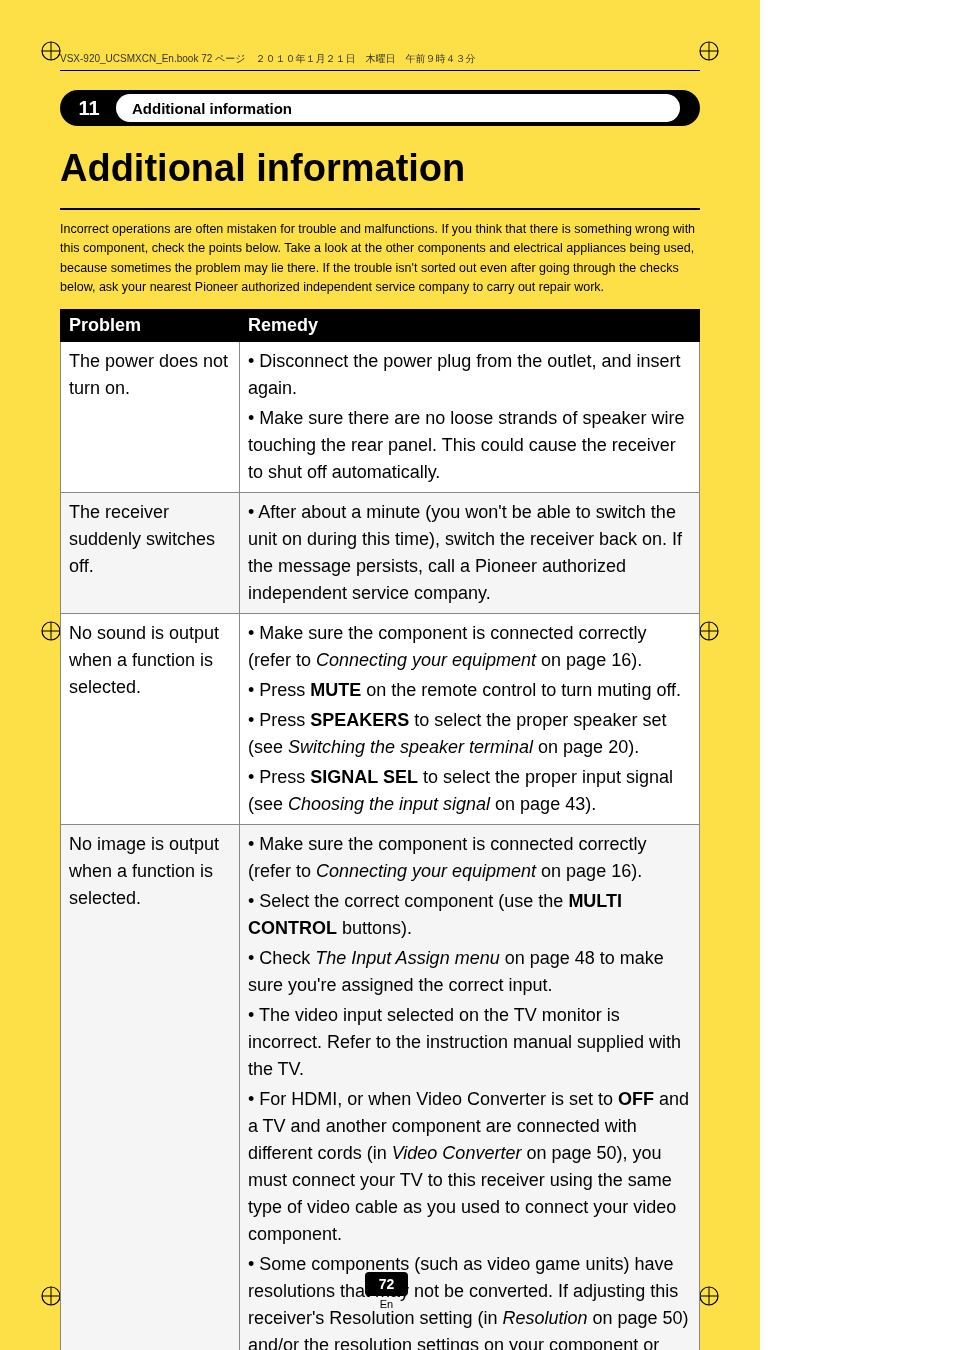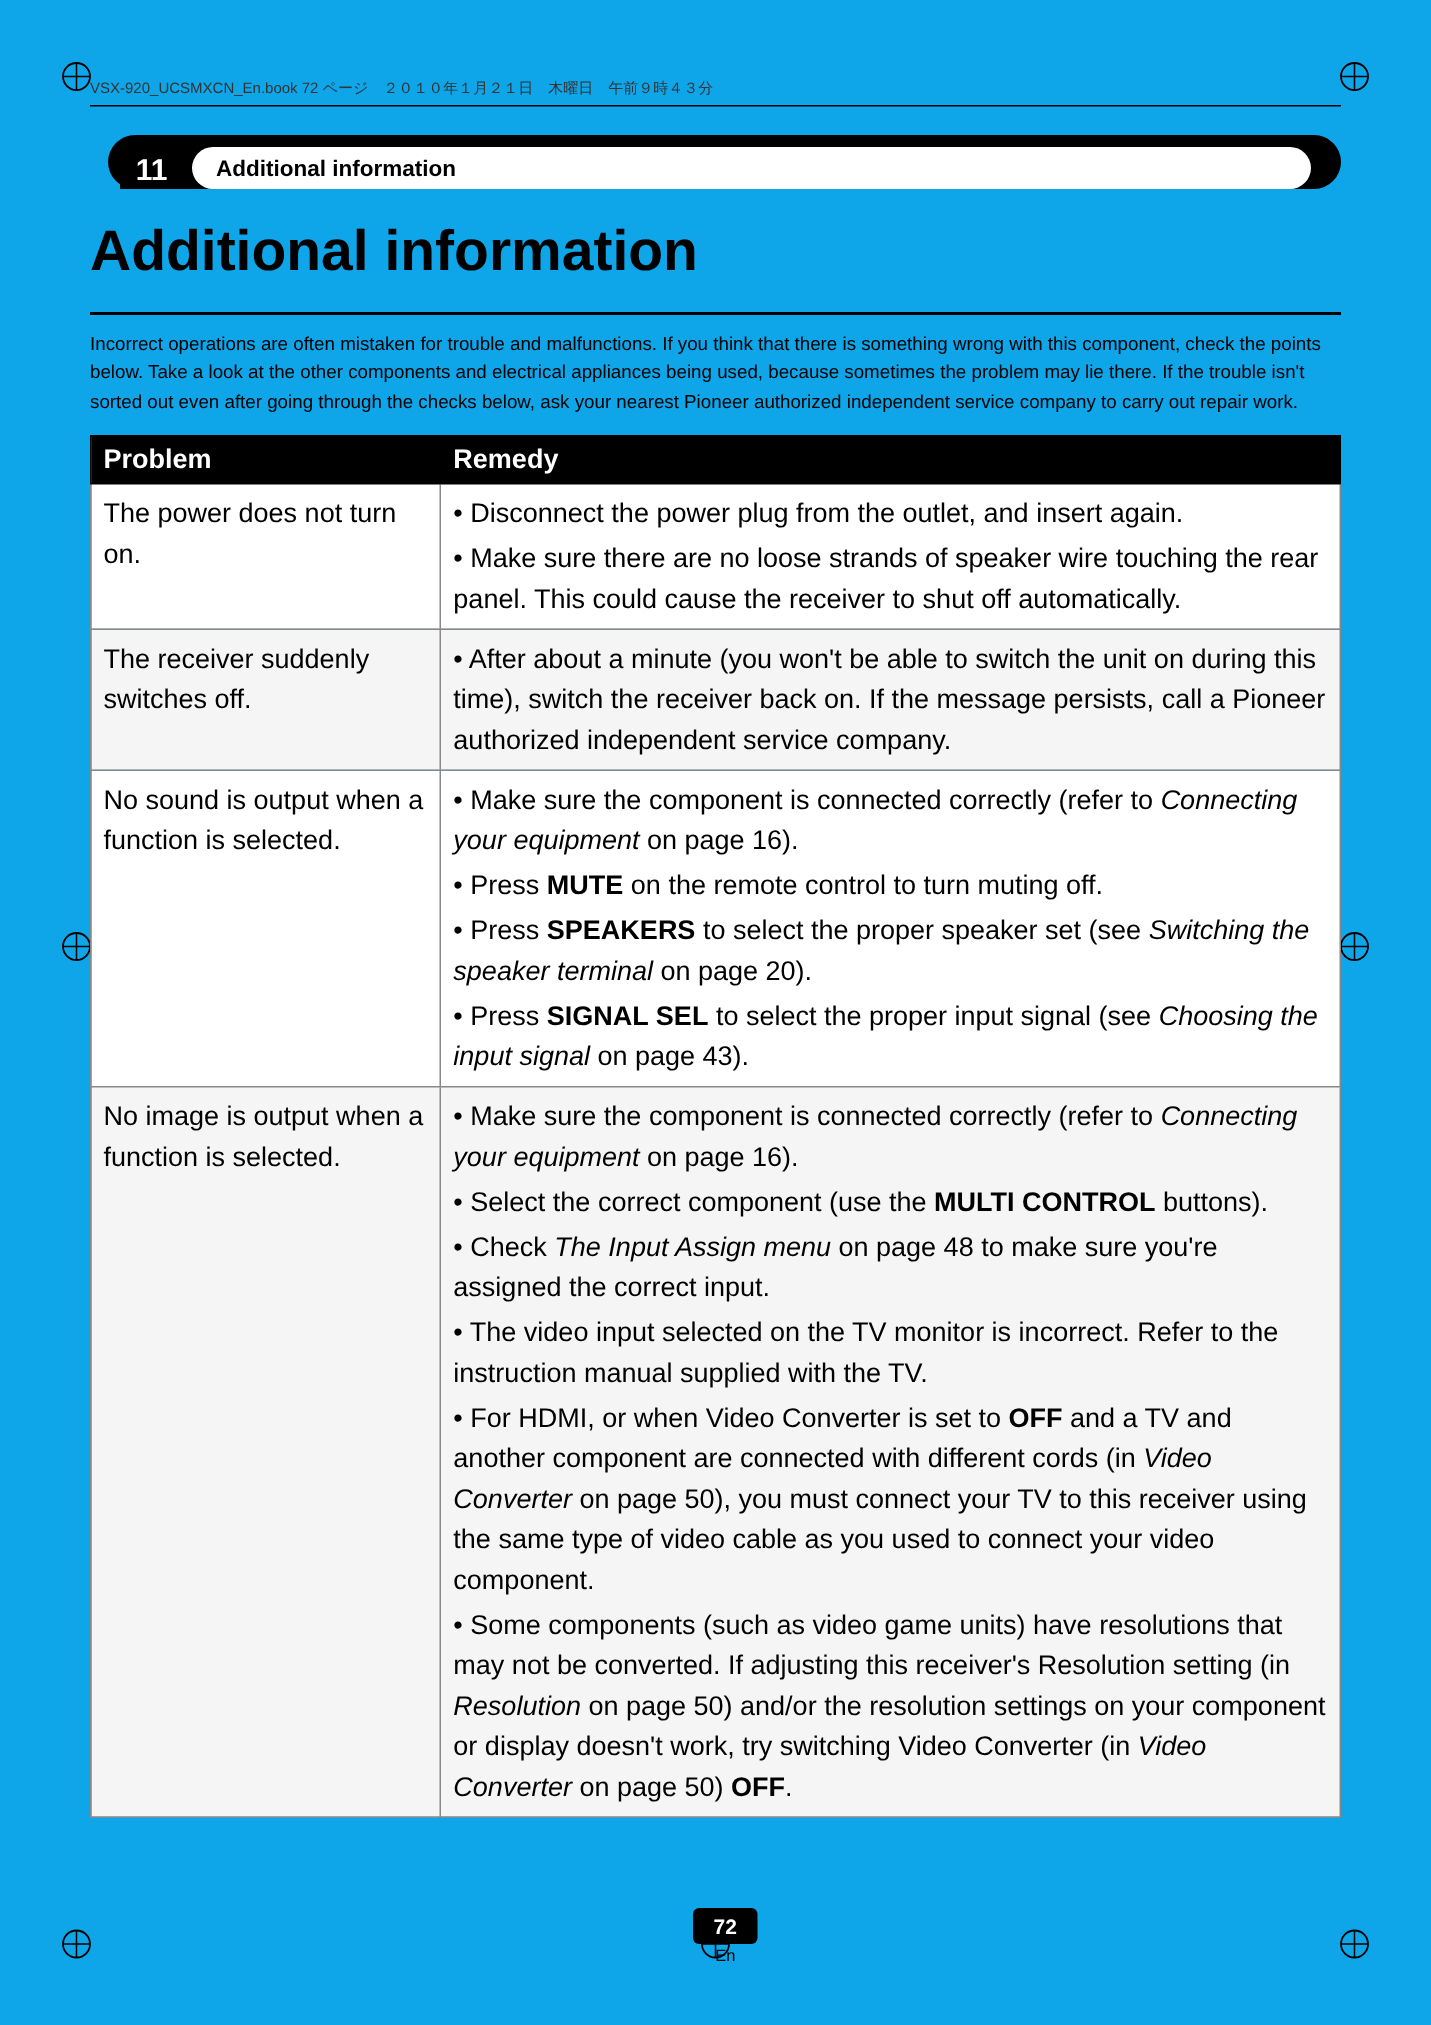--- a/index.html
+++ b/index.html
@@ -8,23 +8,23 @@
       width: 954px;
       min-height: 1350px;
       background: #ffffff;
       font-family: Arial, Helvetica, sans-serif;
       font-size: 13px;
       color: #000;
       position: relative;
     }
 
     .page {
-      width: 954px;
+      width: 760px;
       min-height: 1350px;
-      background: #0ea5e9;
+      background: #fde047;
       position: relative;
       padding: 0;
     }
 
     
     .top-bar {
       position: absolute;
       top: 52px;
       left: 60px;
       right: 60px;
@@ -33,27 +33,27 @@
       display: flex;
       align-items: center;
       border-bottom: 1px solid #000;
       padding-bottom: 4px;
     }
 
     
     .chapter-header {
       position: absolute;
       top: 90px;
-      left: 72px;
+      left: 60px;
       right: 60px;
       height: 36px;
       background: #000;
       border-radius: 18px;
       display: flex;
-      align-items: flex-end;
+      align-items: center;
       padding-left: 8px;
       padding-right: 20px;
     }
 
     .chapter-number-box {
       background: #000;
       color: #fff;
       font-size: 20px;
       font-weight: bold;
       width: 42px;

